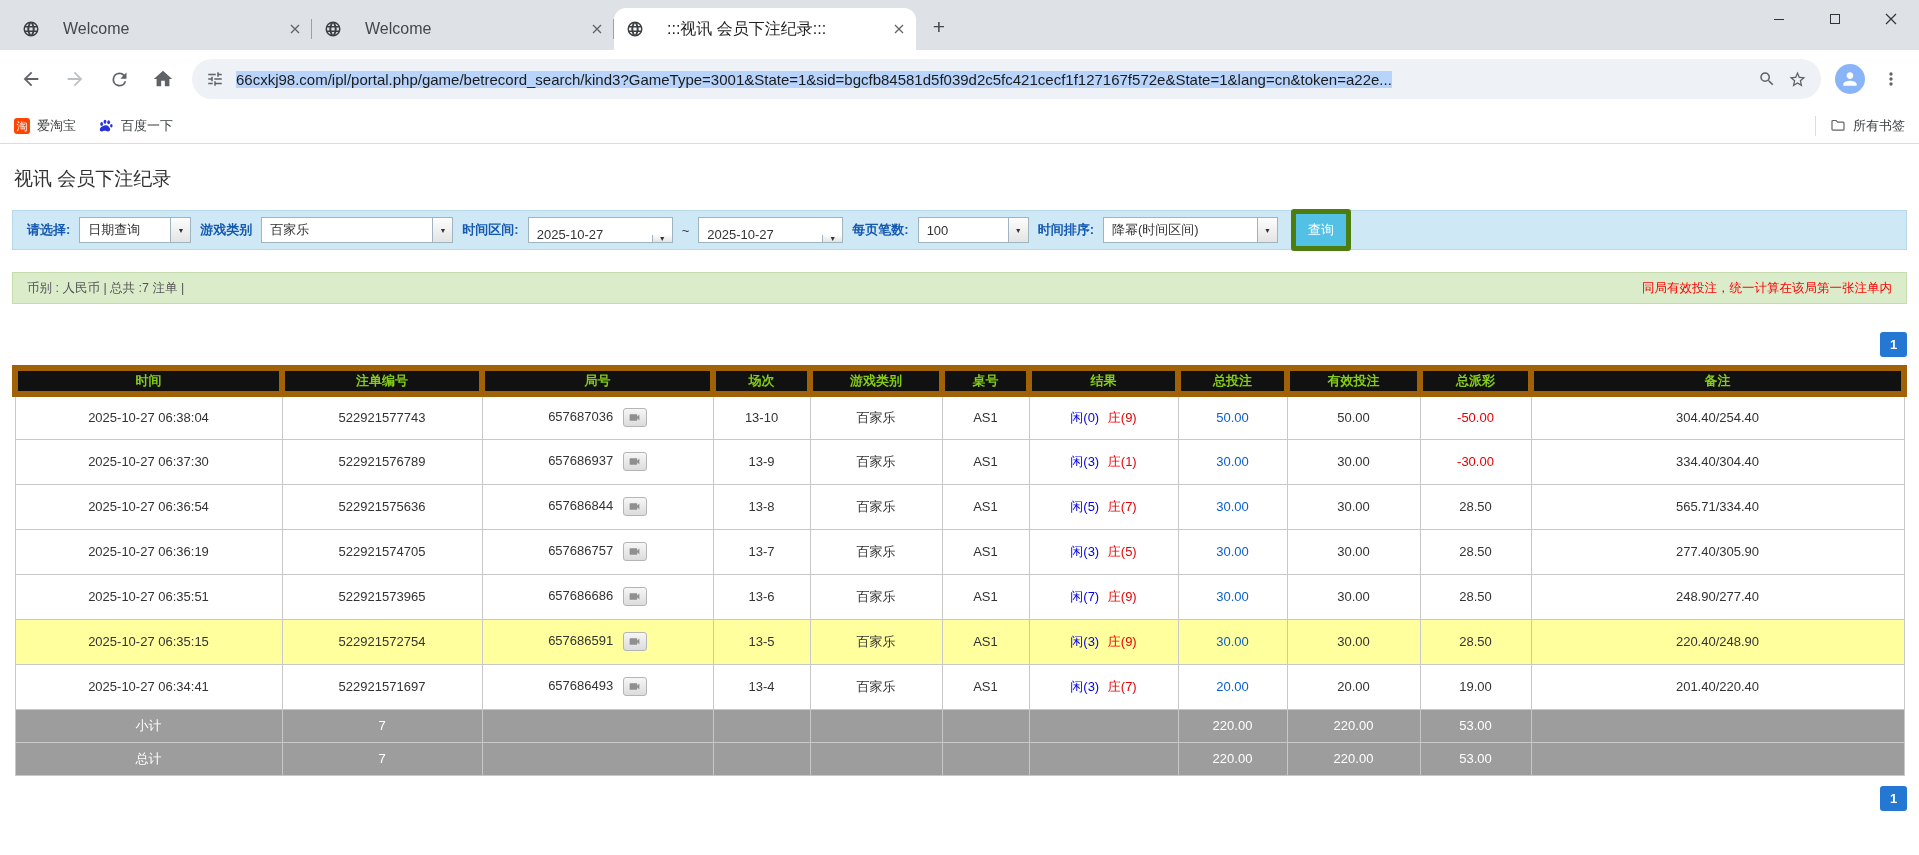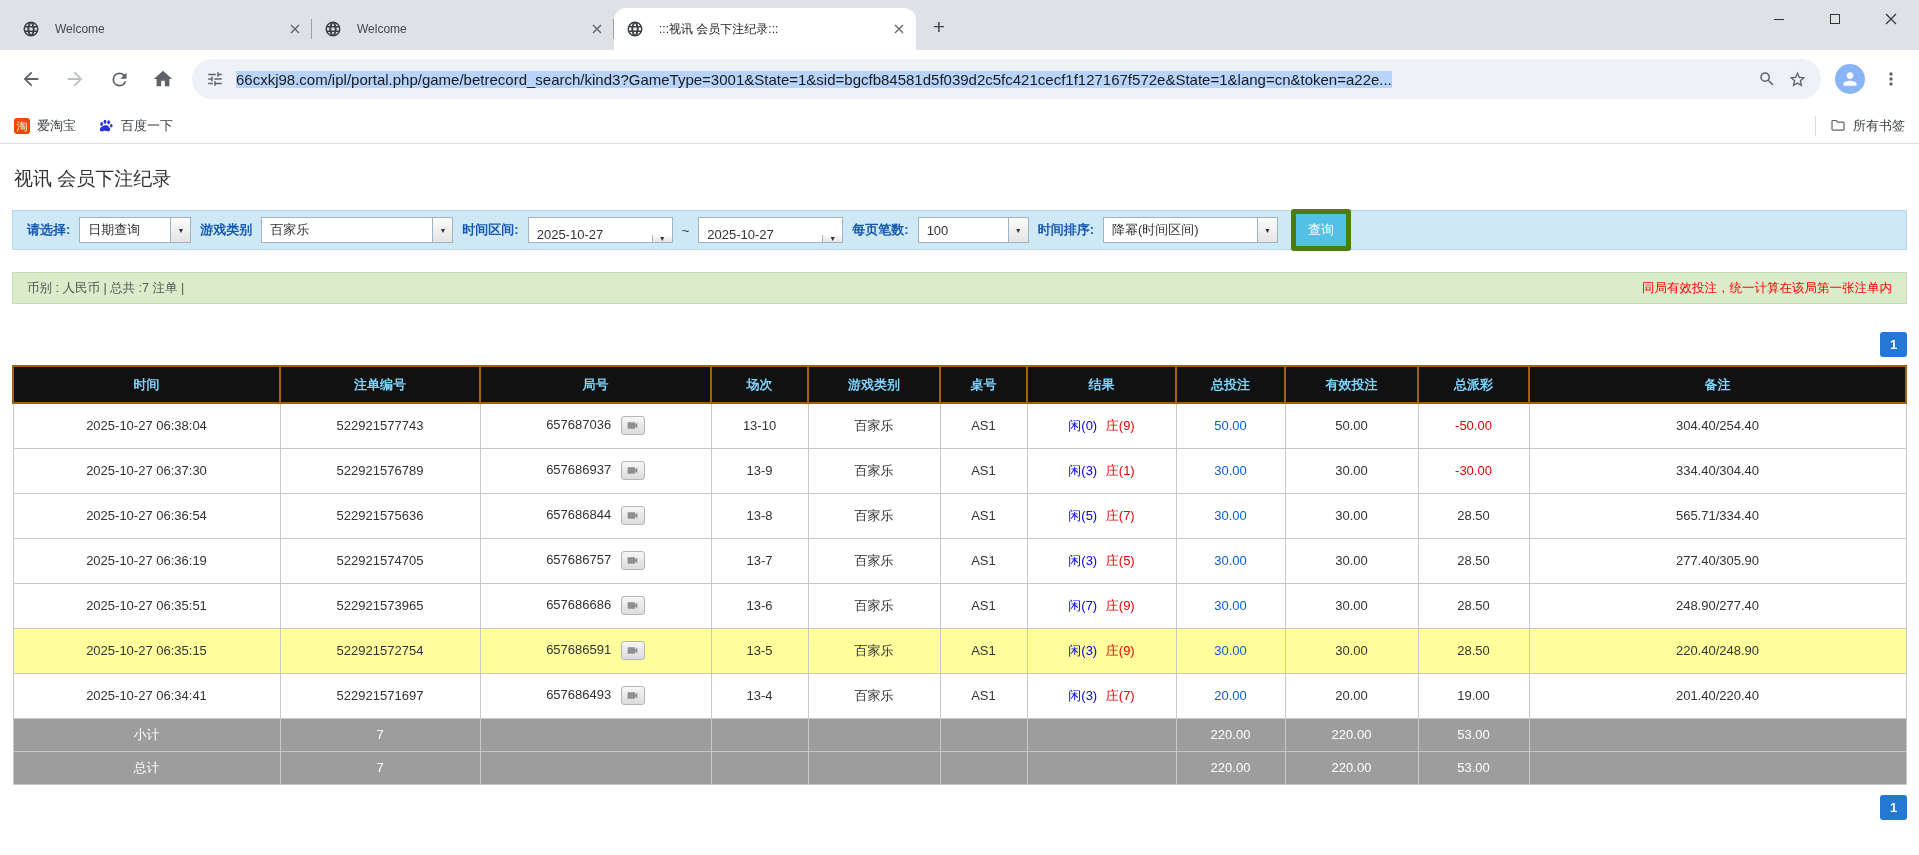--- a/index.html
+++ b/index.html
@@ -1,22 +1,22 @@
 <!DOCTYPE html>
 <html><head>
 <meta charset="utf-8">
 <style>
   * { margin:0; padding:0; box-sizing:border-box; }
   html,body { width:1919px; height:855px; overflow:hidden; }
   body { font-family:"Liberation Sans","DejaVu Sans",sans-serif; background:#fff; color:#333; }
 
   
   .tab-strip { height:50px; background:#dee1e6; display:flex; align-items:flex-end; padding-left:10px; position:relative; }
-  .tab { width:302px; height:42px; display:flex; align-items:center; gap:15px; padding:0 8px 0 12px;
-         border-radius:12px 12px 0 0; color:#45474a; font-size:12px; position:relative; cursor:default; }
+  .tab { width:302px; height:42px; display:flex; align-items:center; gap:23px; padding:0 8px 0 12px;
+         border-radius:12px 12px 0 0; color:#45474a; font-size:16px; position:relative; cursor:default; }
   .tab.active { background:#fff; color:#1f1f1f; }
   .tab.sep::after { content:""; position:absolute; right:0; top:11px; width:1px; height:20px; background:#9aa0a6; }
   .favicon { width:18px; height:18px; flex:none; display:flex; }
   .tab-title { flex:1; white-space:nowrap; overflow:hidden; }
   .tab-close { width:18px; height:18px; border-radius:50%; display:flex; align-items:center; justify-content:center; flex:none; }
   .tab-close svg { display:block; }
   .new-tab { width:30px; height:30px; margin:0 0 8px 8px; border-radius:50%; display:flex; align-items:center;
              justify-content:center; font-size:21px; color:#45474a; }
   .win-controls { position:absolute; top:0; right:0; height:38px; display:flex; }
   .win-btn { width:56px; height:38px; display:flex; align-items:center; justify-content:center; }
@@ -62,21 +62,21 @@
   .info-left { font-size:12.5px; color:#555; }
   .info-right { font-size:12.5px; color:#ff0000; }
 
   .pager { text-align:right; }
   .pager.top { margin:28px 0 8px; }
   .pager.bottom { margin:10px 0 12px; }
   .page-btn { display:inline-block; min-width:27px; height:25px; line-height:25px; background:#2577d4; color:#fff;
               border-radius:3px; font-size:13px; text-align:center; font-weight:bold; }
 
   table.bet-table { width:100%; border-collapse:collapse; table-layout:fixed; font-size:13px; }
-  .bet-table th { background:#111; color:#7dd3fc; font-weight:bold; height:37px; border:2px solid #a16207; font-size:13px; }
+  .bet-table th { background:#111; color:#84cc16; font-weight:bold; height:26px; border:6px solid #a16207; font-size:13px; }
   .bet-table td { height:45px; border:1px solid #c8c8c8; text-align:center; color:#333; background:#fff; }
   .bet-table tr.hl td { background:#ffff9e; }
   .res-p { color:#0000ee; }
   .res-b { color:#e60000; margin-left:5px; }
   .bet-link { color:#0b5fd0; cursor:pointer; }
   td.neg, .neg { color:#e60000 !important; }
   .cam-btn { display:inline-flex; width:24px; height:19px; background:linear-gradient(#f6f6f6,#dcdcdc);
              border:1px solid #b5b5b5; border-radius:3px; align-items:center; justify-content:center;
              margin-left:6px; vertical-align:middle; }
   .bet-table tfoot td { background:#9d9d9d; color:#fff; height:33px; font-size:13px; }

